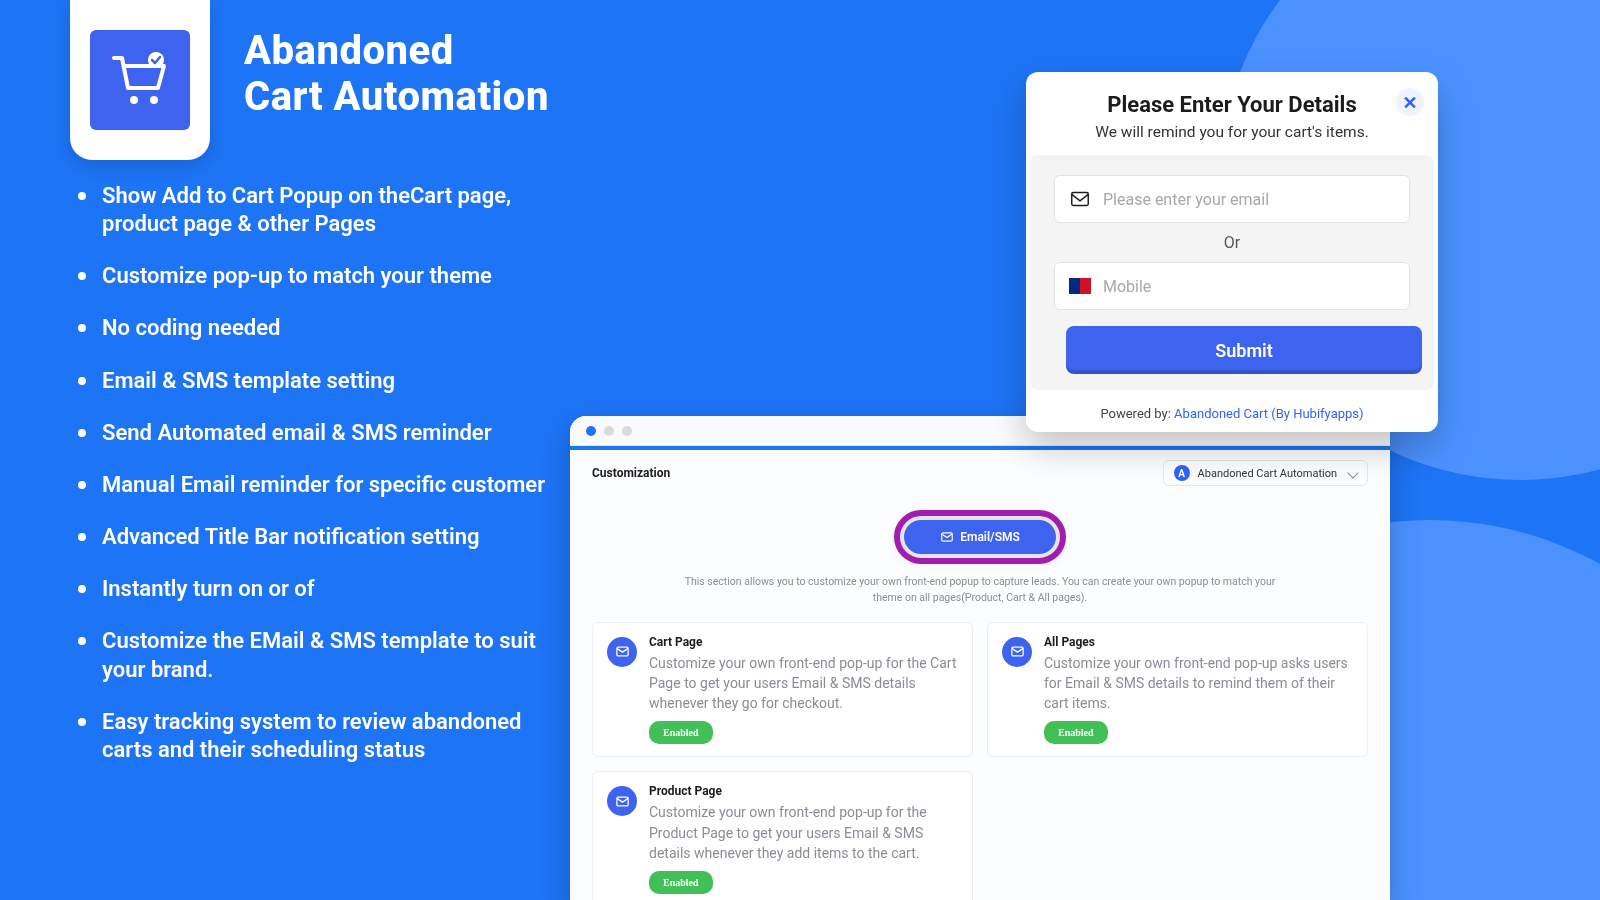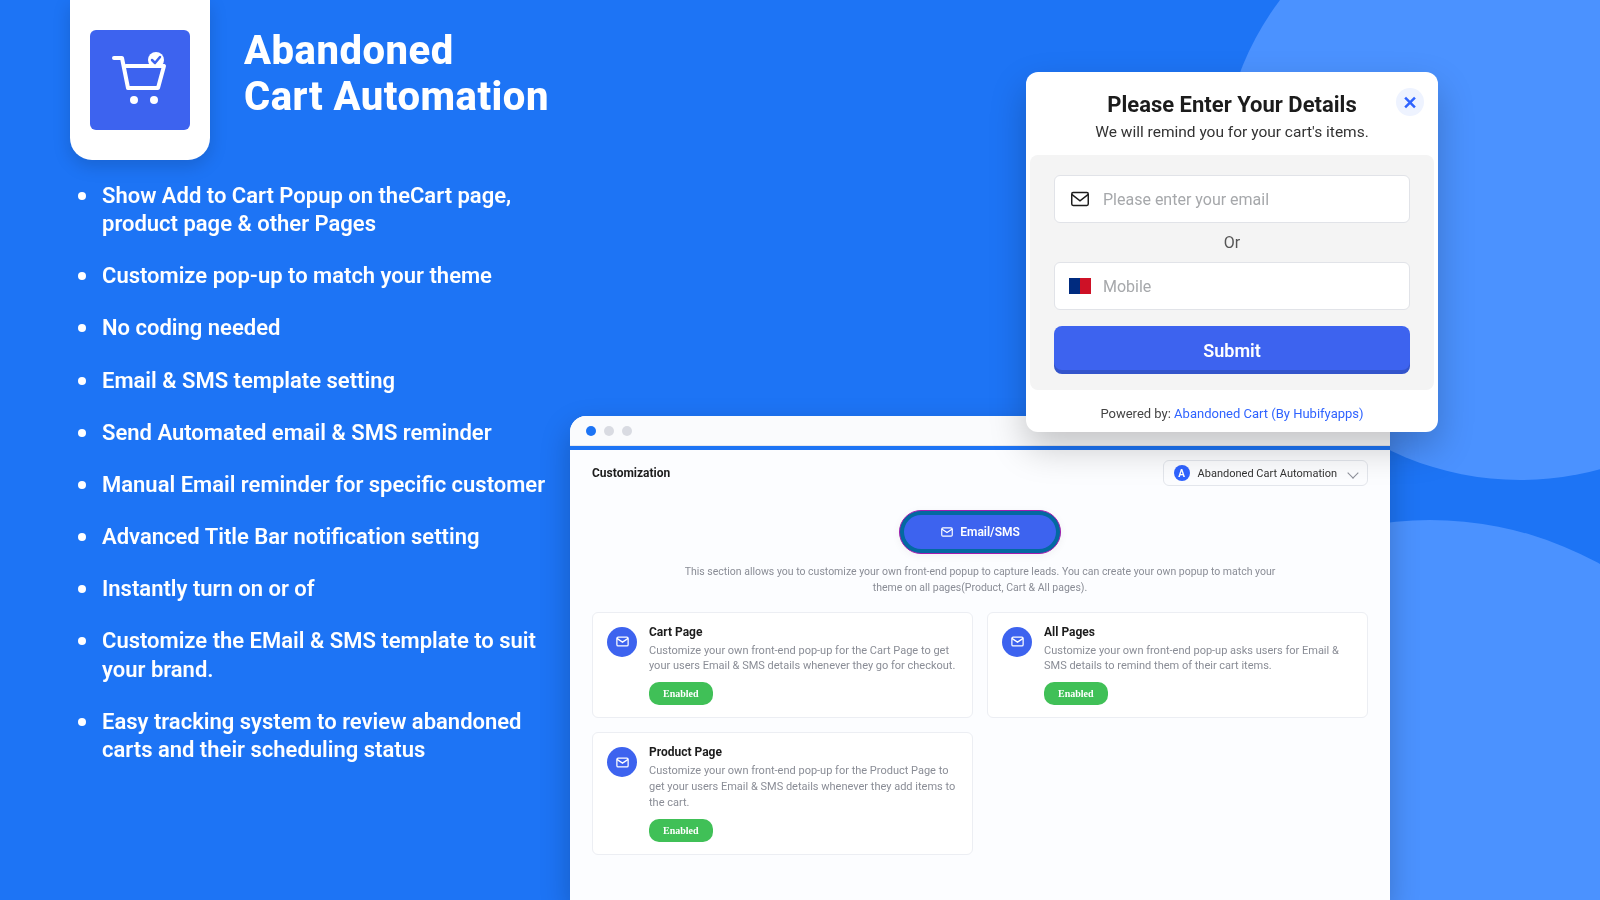--- a/index.html
+++ b/index.html
@@ -52,20 +52,21 @@
   .field input { border:none; outline:none; flex:1; font-size:16px; color:#333; background:transparent; }
   .field input::placeholder { color:#a6a8ab; }
   .or-sep { text-align:center; color:#555; font-size:16px; margin:4px 0; }
   .flag { width:22px; height:16px; display:inline-flex; }
   .flag .fa { width:11px; background:#002b7f; }
   .flag .fb { width:11px; background:#ce1126; }
   .submit-btn {
     width:100%; height:48px; background:#3d63ef; color:#fff; border:none; border-radius:8px;
     font-size:18px; font-weight:600; cursor:pointer; box-shadow: inset 0 -4px 0 rgba(0,0,0,.15);
     margin-top:6px;
+    margin-left:12px;
   }
   .popup-foot { text-align:center; font-size:13px; color:#444; padding:8px 0 14px; }
   .popup-foot a { color:#2f63ff; text-decoration:none; }
 
   
   .window {
     position:absolute; top:416px; left:570px; width:820px; height:484px;
     background:#fcfdff; border-radius:16px 16px 0 0; overflow:hidden; box-shadow:0 12px 30px rgba(0,0,0,.22);
     z-index:10;
   }
@@ -73,21 +74,21 @@
   .dot { width:10px; height:10px; border-radius:50%; background:#d9dbe2; }
   .dot.active { background:#1d74f5; }
   .win-bar { height:4px; background:#1d74f5; }
   .win-head { display:flex; justify-content:space-between; align-items:center; padding:10px 22px; }
   .win-head .crumb { font-size:12px; font-weight:700; color:#1c1c1c; }
   .win-head .store { display:flex; align-items:center; gap:8px; font-size:11px; color:#333; border:1px solid #e3e6ec; border-radius:6px; padding:4px 10px; cursor:pointer; }
   .store .badge { width:16px; height:16px; border-radius:50%; background:#2f63ff; color:#fff; font-size:10px; display:flex; align-items:center; justify-content:center; font-weight:700; }
   .store .chev { width:8px; height:8px; border-right:1.5px solid #8c8f98; border-bottom:1.5px solid #8c8f98; transform:rotate(45deg); margin-left:4px; }
 
   .pill-wrap { display:flex; justify-content:center; margin:14px 0 10px; }
-  .pill-outer { background:#0369a1; border:1px solid #a21caf; border-radius:999px; padding:4px; box-shadow:0 2px 8px rgba(0,0,0,.05); }
+  .pill-outer { background:#e5e5e5; border:6px solid #a21caf; border-radius:999px; padding:4px; box-shadow:0 2px 8px rgba(0,0,0,.05); }
   .pill {
     background:#3d63ef; color:#fff; border:none; font-size:12px; font-weight:600;
     padding:10px 36px; border-radius:999px; display:flex; align-items:center; gap:6px; cursor:pointer;
   }
   .pill svg { width:14px; height:14px; }
 
   .section-desc { text-align:center; font-size:10.5px; color:#8a8d96; padding:0 100px 10px; line-height:1.5; }
 
   .cards { display:grid; grid-template-columns:1fr 1fr; gap:14px; padding:6px 22px; }
   .card {
@@ -95,21 +96,21 @@
     display:flex; gap:12px; align-items:flex-start;
   }
   .card.full { grid-column: span 1; }
   .circ-ic {
     width:30px; height:30px; border-radius:50%; background:#3d63ef; color:#fff;
     display:flex; align-items:center; justify-content:center; flex:0 0 30px; margin-top:2px;
   }
   .circ-ic svg { width:15px; height:15px; }
   .card-body { flex:1; }
   .card-title { font-size:12px; font-weight:700; color:#1c1c1c; margin-bottom:4px; }
-  .card-desc  { font-size:11px; color:#8a8d96; line-height:1.45; margin-bottom:8px; }
+  .card-desc  { font-size:14px; color:#8a8d96; line-height:1.45; margin-bottom:8px; }
   .toggle-btn {
     background:#40c057; color:#fff; border:none; font-size:10px; font-weight:600;
     padding:6px 14px; border-radius:10px; cursor:pointer;font-family:Liberation Serif, serif;
   }
 </style>
 </head>
 <body>
 
 <div class="swoosh-tr"></div>
 <div class="swoosh-br"></div>

